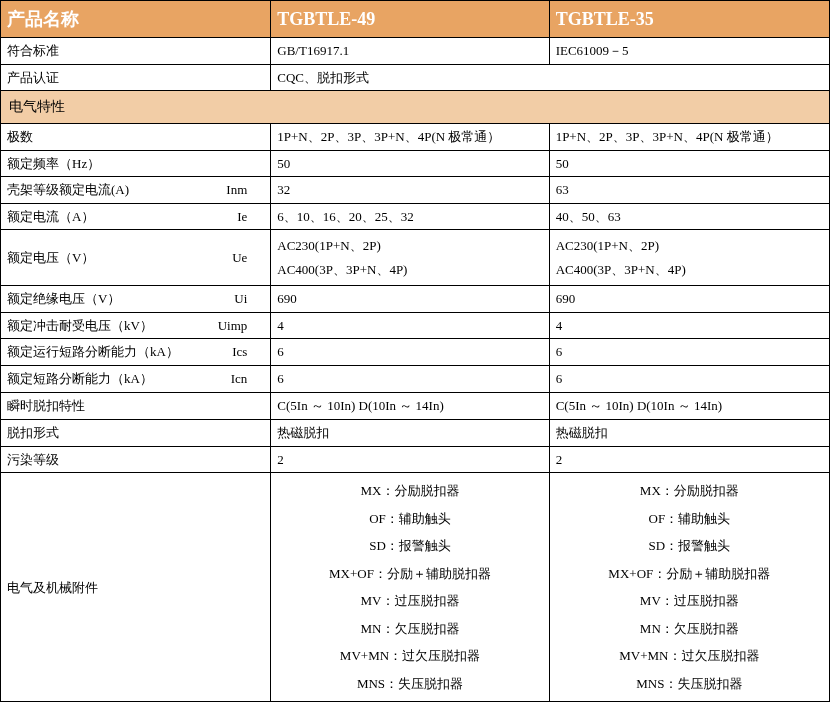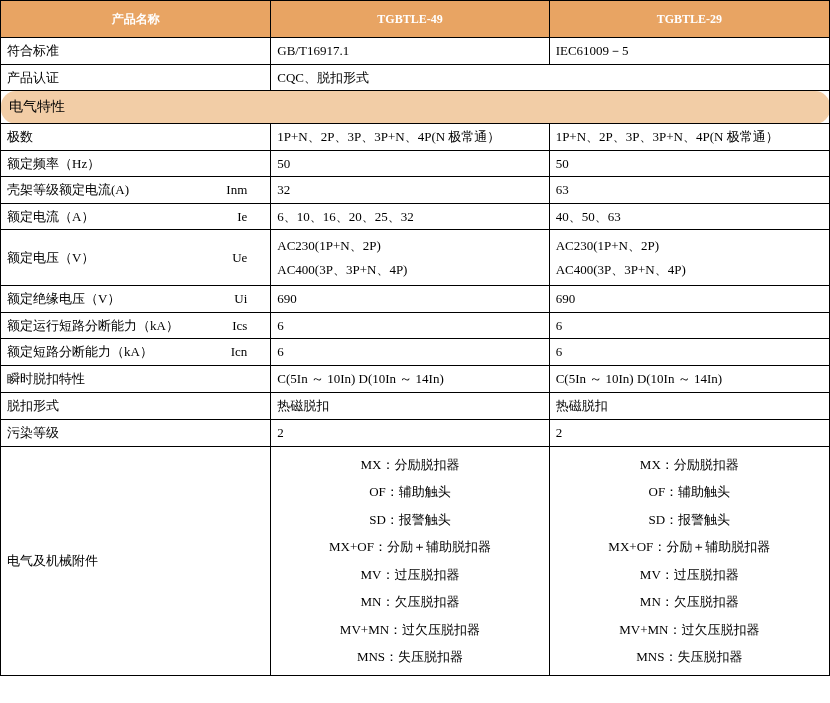--- a/index.html
+++ b/index.html
@@ -28,32 +28,30 @@
     padding: 4px 6px;
   }
   .col-label { width: 270px; }
   .col-a { width: 278px; }
   .col-b { width: 280px; }
 
   .header-row td {
     background: #e8a463;
     color: #ffffff;
     font-weight: bold;
-    text-align: center;
     height: 28px;
-    font-size: 12px;
+    font-size: 18px;
   }
   .section-row td {
     background: #f2cda6;
     font-weight: normal;
     text-align: left;
     height: 24px;
     padding-left: 8px;
     font-size: 14px;
-    border-radius: 15px;
   }
   .label-cell {
     text-align: left;
     padding-left: 8px;
     position: relative;
     white-space: nowrap;
   }
   .label-cell .sym {
     position: absolute;
     right: 23px;
@@ -87,21 +85,21 @@
 <table class="spec-table">
   <colgroup>
     <col class="col-label">
     <col class="col-a">
     <col class="col-b">
   </colgroup>
   <tbody>
     <tr class="header-row">
       <td>产品名称</td>
       <td>TGBTLE-49</td>
-      <td>TGBTLE-29</td>
+      <td>TGBTLE-35</td>
     </tr>
 
     <tr class="row-h">
       <td class="label-cell">符合标准</td>
       <td class="val">GB/T16917.1</td>
       <td class="val">IEC61009－5</td>
     </tr>
 
     <tr class="row-h">
       <td class="label-cell">产品认证</td>
@@ -159,20 +157,28 @@
 
     <tr class="row-h">
       <td class="label-cell">
         <span>额定绝缘电压（V）</span>
         <span class="sym">Ui</span>
       </td>
       <td class="val">690</td>
       <td class="val">690</td>
     </tr>
 
+    <tr class="row-h">
+      <td class="label-cell">
+        <span>额定冲击耐受电压（kV）</span>
+        <span class="sym">Uimp</span>
+      </td>
+      <td class="val">4</td>
+      <td class="val">4</td>
+    </tr>
 
     <tr class="row-h">
       <td class="label-cell">
         <span>额定运行短路分断能力（kA）</span>
         <span class="sym">Ics</span>
       </td>
       <td class="val">6</td>
       <td class="val">6</td>
     </tr>
 

